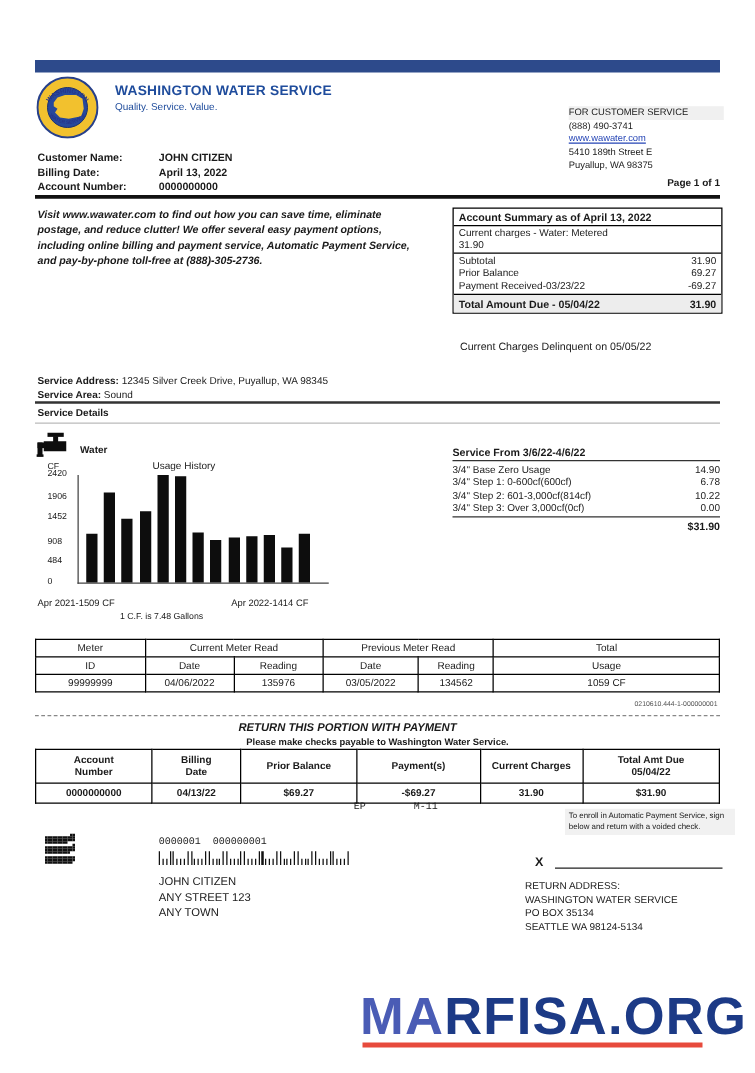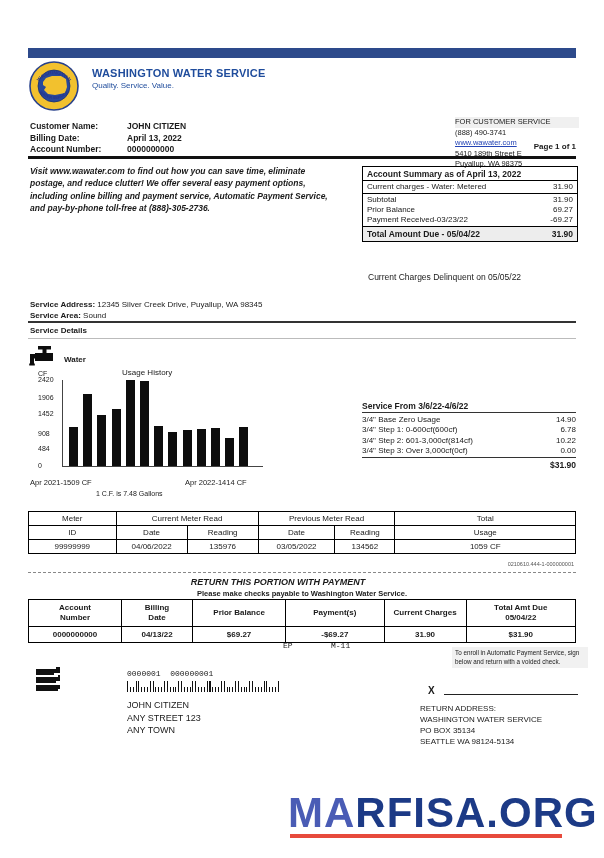--- a/index.html
+++ b/index.html
@@ -4,37 +4,37 @@
 <style>
   html,body{margin:0;padding:0;background:#ffffff;}
   body{width:604px;height:858px;font-family:"Liberation Sans",sans-serif;color:#1a1a1a;position:relative;overflow:hidden;}
   .abs{position:absolute;}
 
   
   .top-band{left:28px;top:48px;width:548px;height:10px;background:#2d4a8b;}
   .logo{left:29px;top:61px;width:50px;height:50px;}
   .brand-name{left:92px;top:67px;font-size:11px;font-weight:bold;color:#1f4c9c;letter-spacing:.2px;}
   .brand-tagline{left:92px;top:81px;font-size:8px;color:#1f4c9c;}
-  .cs-block{left:455px;top:85px;width:124px;font-size:7.5px;line-height:10.5px;margin-top:32px;}
+  .cs-block{left:455px;top:85px;width:124px;font-size:7.5px;line-height:10.5px;}
   .cs-block .cs-title{background:#f0f0f0;display:block;font-size:7.5px;}
   .cs-link{color:#2444b5;text-decoration:underline;cursor:pointer;}
   .page-label{top:142px;right:28px;font-size:8px;font-weight:bold;}
   .cust-block{left:30px;top:121px;font-size:8.5px;line-height:11.5px;font-weight:bold;}
   .cust-row{display:flex;}
   .cust-row .lbl{width:97px;}
   .rule-thick{left:28px;top:156px;width:548px;height:2.5px;background:#111;}
 
   
   .msg-block{left:30px;top:165px;width:300px;font-size:8.5px;}
   .msg-title{font-weight:bold;margin-bottom:1px;}
   .msg-body{font-style:italic;font-weight:bold;line-height:12.4px;}
   .sum-box{left:362px;top:166px;width:214px;border:1.3px solid #000;font-size:8px;}
   .sum-title{font-weight:bold;font-size:8.5px;padding:2px 4px 1px;border-bottom:1px solid #000;}
   .sum-row{display:flex;justify-content:space-between;padding:1px 4px 0;}
-  .sum-row.sep{border-bottom:1.5px solid #000;padding-bottom:2px;}
+  .sum-row.sep{border-bottom:1.5px solid #000;padding-bottom:2px;flex-direction:column;}
   .sum-total{display:flex;justify-content:space-between;padding:2px 4px;font-weight:bold;font-size:8.5px;border-top:1px solid #000;background:#ededed;margin-top:2px;}
   .delinquent{left:368px;top:272px;font-size:8.5px;}
 
   
   .svc-addr{left:30px;top:299px;font-size:8px;line-height:11px;}
   .svc-addr b{font-weight:bold;}
   .rule-thin1{left:28px;top:321px;width:548px;height:1.5px;background:#333;}
   .svc-details-title{left:30px;top:326px;font-size:8px;font-weight:bold;}
   .rule-thin2{left:28px;top:338px;width:548px;height:1px;background:#bbb;}
 
@@ -47,21 +47,21 @@
   .ytick{position:absolute;left:0;font-size:7px;line-height:8px;}
   .plot{left:62px;top:380px;width:200px;height:86px;border-left:1.2px solid #444;border-bottom:1.2px solid #444;}
   .bars{position:absolute;left:6px;bottom:0;height:100%;display:flex;align-items:flex-end;gap:5.2px;}
   .bar{width:9px;background:#0d0d0d;}
   .cap-left{left:30px;top:478px;font-size:7.5px;}
   .cap-right{left:185px;top:478px;font-size:7.5px;}
   .cap-note{left:96px;top:490px;font-size:7px;}
 
   
   .charges{left:362px;top:357px;width:214px;font-size:8px;}
-  .charges-title{font-weight:bold;font-size:8.5px;border-bottom:1px solid #333;padding-bottom:1px;margin-top:44px;}
+  .charges-title{font-weight:bold;font-size:8.5px;border-bottom:1px solid #333;padding-bottom:1px;}
   .chg-row{display:flex;justify-content:space-between;padding-top:1.5px;}
   .chg-row.last{border-bottom:1px solid #333;padding-bottom:2px;}
   .chg-total{text-align:right;font-weight:bold;font-size:8.5px;padding-top:2px;}
 
   
   table{border-collapse:collapse;table-layout:fixed;}
   .meter-table{left:28px;top:511px;width:548px;font-size:8px;}
   .meter-table td{border:1px solid #000;text-align:center;padding:1px 2px;height:11px;}
   .meter-table{border:1.4px solid #000;}
   .remit-table{left:28px;top:599px;width:548px;font-size:8px;border:1.4px solid #000;}

